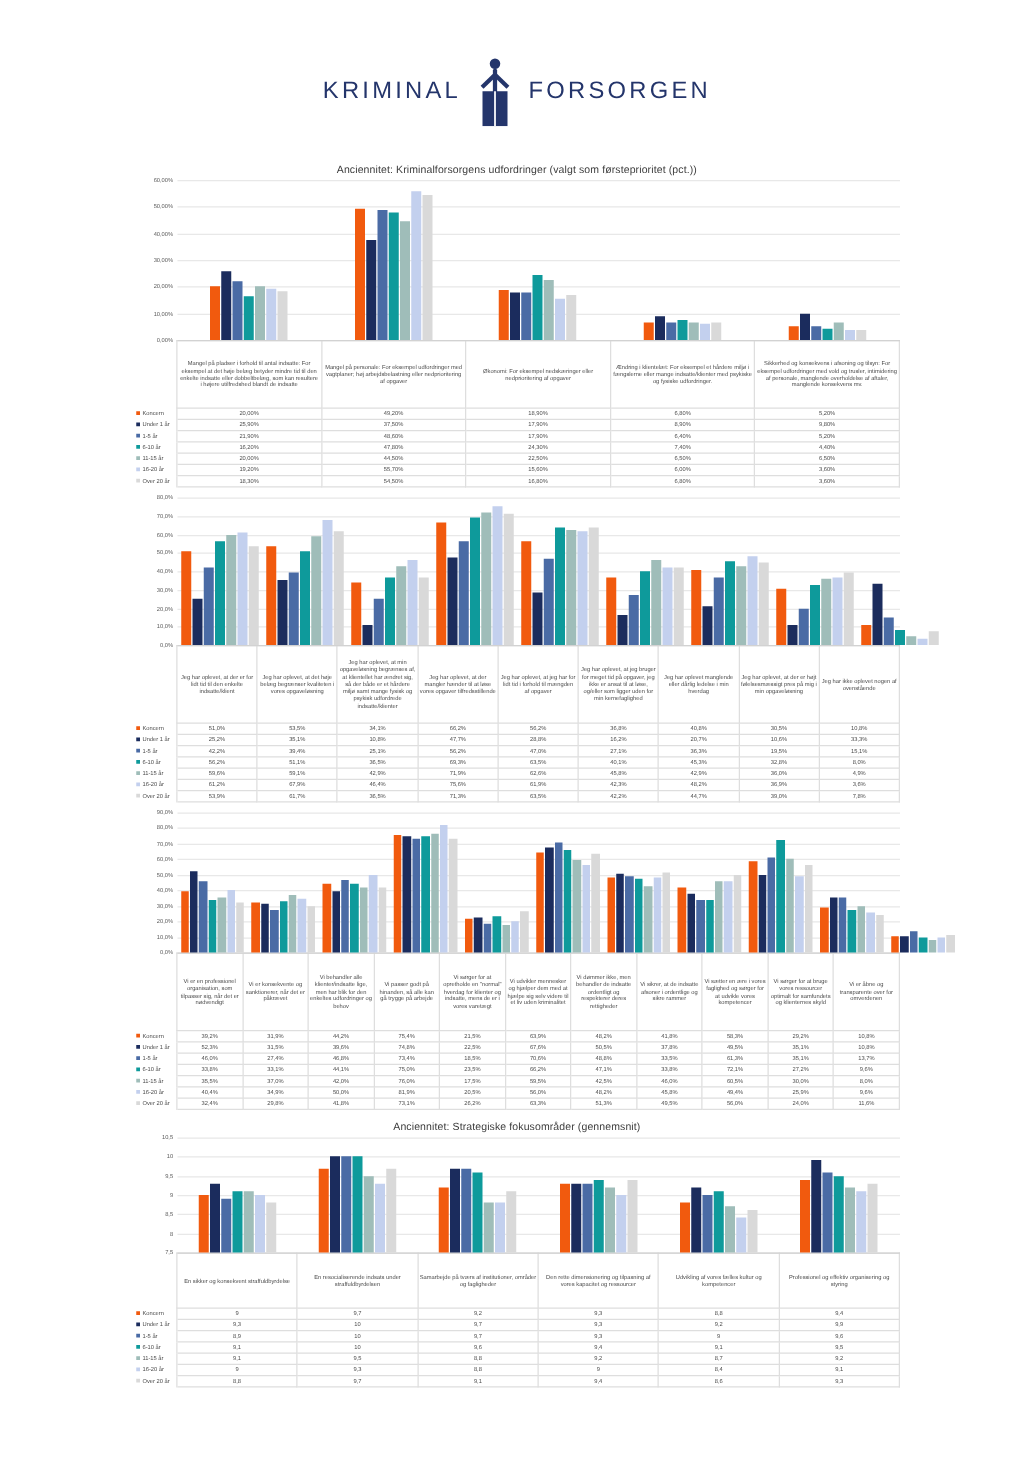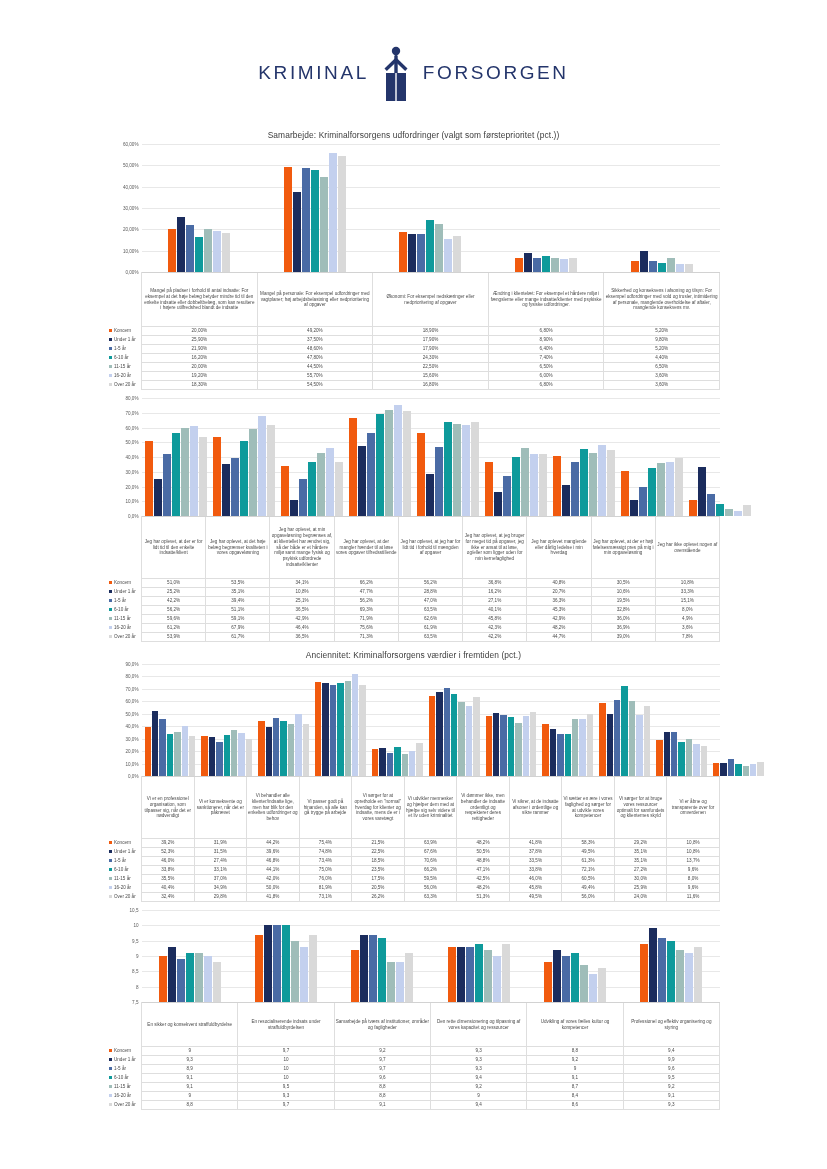--- a/index.html
+++ b/index.html
@@ -144,21 +144,21 @@
           <path d="M21.6 30 L28.4 46 L25.4 47.2 L19.8 33.5 Z"></path>
           <rect x="11" y="28" width="20" height="28"></rect>
         </g>
         <rect x="20.3" y="28" width="1.4" height="28" fill="#ffffff"></rect>
       </svg>
     </span>
     <span class="logo-text">FORSORGEN</span>
   </div>
 
   <div class="block b1">
-    <div class="chart-title">Samarbejde: Kriminalforsorgens udfordringer (valgt som førsteprioritet (pct.))</div>
+    <div class="chart-title">Anciennitet: Kriminalforsorgens udfordringer (valgt som førsteprioritet (pct.))</div>
     <div class="plot" id="plot-0" style="height:128px;">
       <div class="yaxis">
           <div class="ytick" style="top: 128px;">0,00%</div>
           <div class="ytick" style="top: 106.667px;">10,00%</div>
           <div class="ytick" style="top: 85.3333px;">20,00%</div>
           <div class="ytick" style="top: 64px;">30,00%</div>
           <div class="ytick" style="top: 42.6667px;">40,00%</div>
           <div class="ytick" style="top: 21.3333px;">50,00%</div>
           <div class="ytick" style="top: 0px;">60,00%</div>
         </div>
@@ -517,21 +517,20 @@
             <td class="v">42,2%</td>
             <td class="v">44,7%</td>
             <td class="v">39,0%</td>
             <td class="v">7,8%</td>
           </tr>
         </tbody>
       </table>
   </div>
 
   <div class="block b3">
-    <div class="chart-title">Anciennitet: Kriminalforsorgens værdier i fremtiden (pct.)</div>
     <div class="plot" id="plot-2" style="height:112px;">
       <div class="yaxis">
           <div class="ytick" style="top: 112px;">0,0%</div>
           <div class="ytick" style="top: 99.5556px;">10,0%</div>
           <div class="ytick" style="top: 87.1111px;">20,0%</div>
           <div class="ytick" style="top: 74.6667px;">30,0%</div>
           <div class="ytick" style="top: 62.2222px;">40,0%</div>
           <div class="ytick" style="top: 49.7778px;">50,0%</div>
           <div class="ytick" style="top: 37.3333px;">60,0%</div>
           <div class="ytick" style="top: 24.8889px;">70,0%</div>
@@ -780,20 +779,21 @@
             <td class="v">49,5%</td>
             <td class="v">56,0%</td>
             <td class="v">24,0%</td>
             <td class="v">11,6%</td>
           </tr>
         </tbody>
       </table>
   </div>
 
   <div class="block b4">
+    <div class="chart-title">Anciennitet: Strategiske fokusområder (gennemsnit)</div>
     <div class="plot" id="plot-3" style="height:92px;">
       <div class="yaxis">
           <div class="ytick" style="top: 92px;">7,5</div>
           <div class="ytick" style="top: 76.6667px;">8</div>
           <div class="ytick" style="top: 61.3333px;">8,5</div>
           <div class="ytick" style="top: 46px;">9</div>
           <div class="ytick" style="top: 30.6667px;">9,5</div>
           <div class="ytick" style="top: 15.3333px;">10</div>
           <div class="ytick" style="top: 0px;">10,5</div>
         </div>

